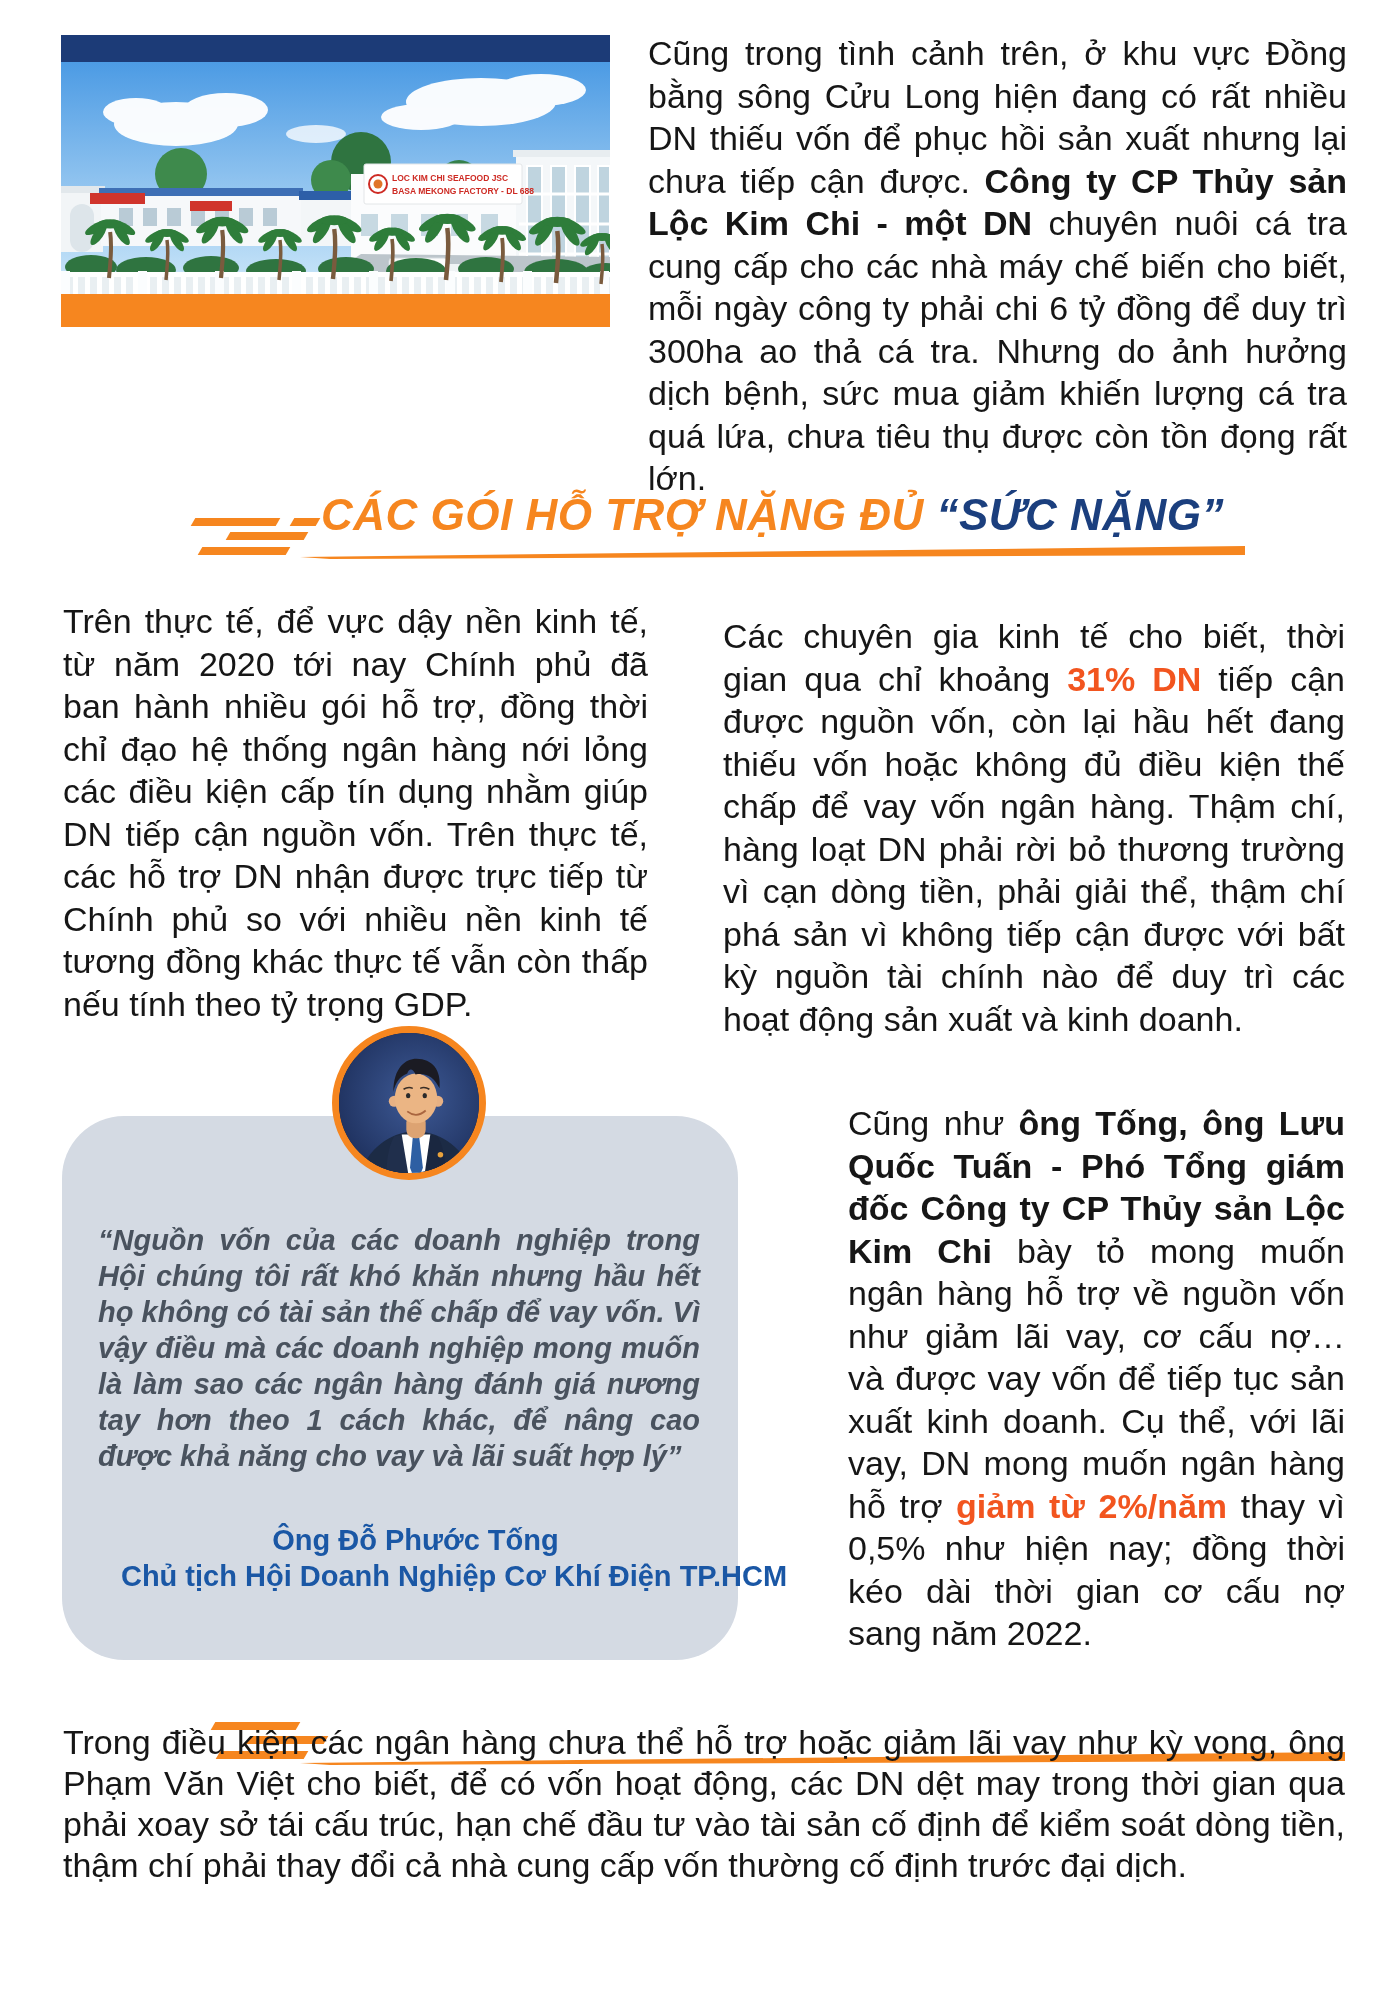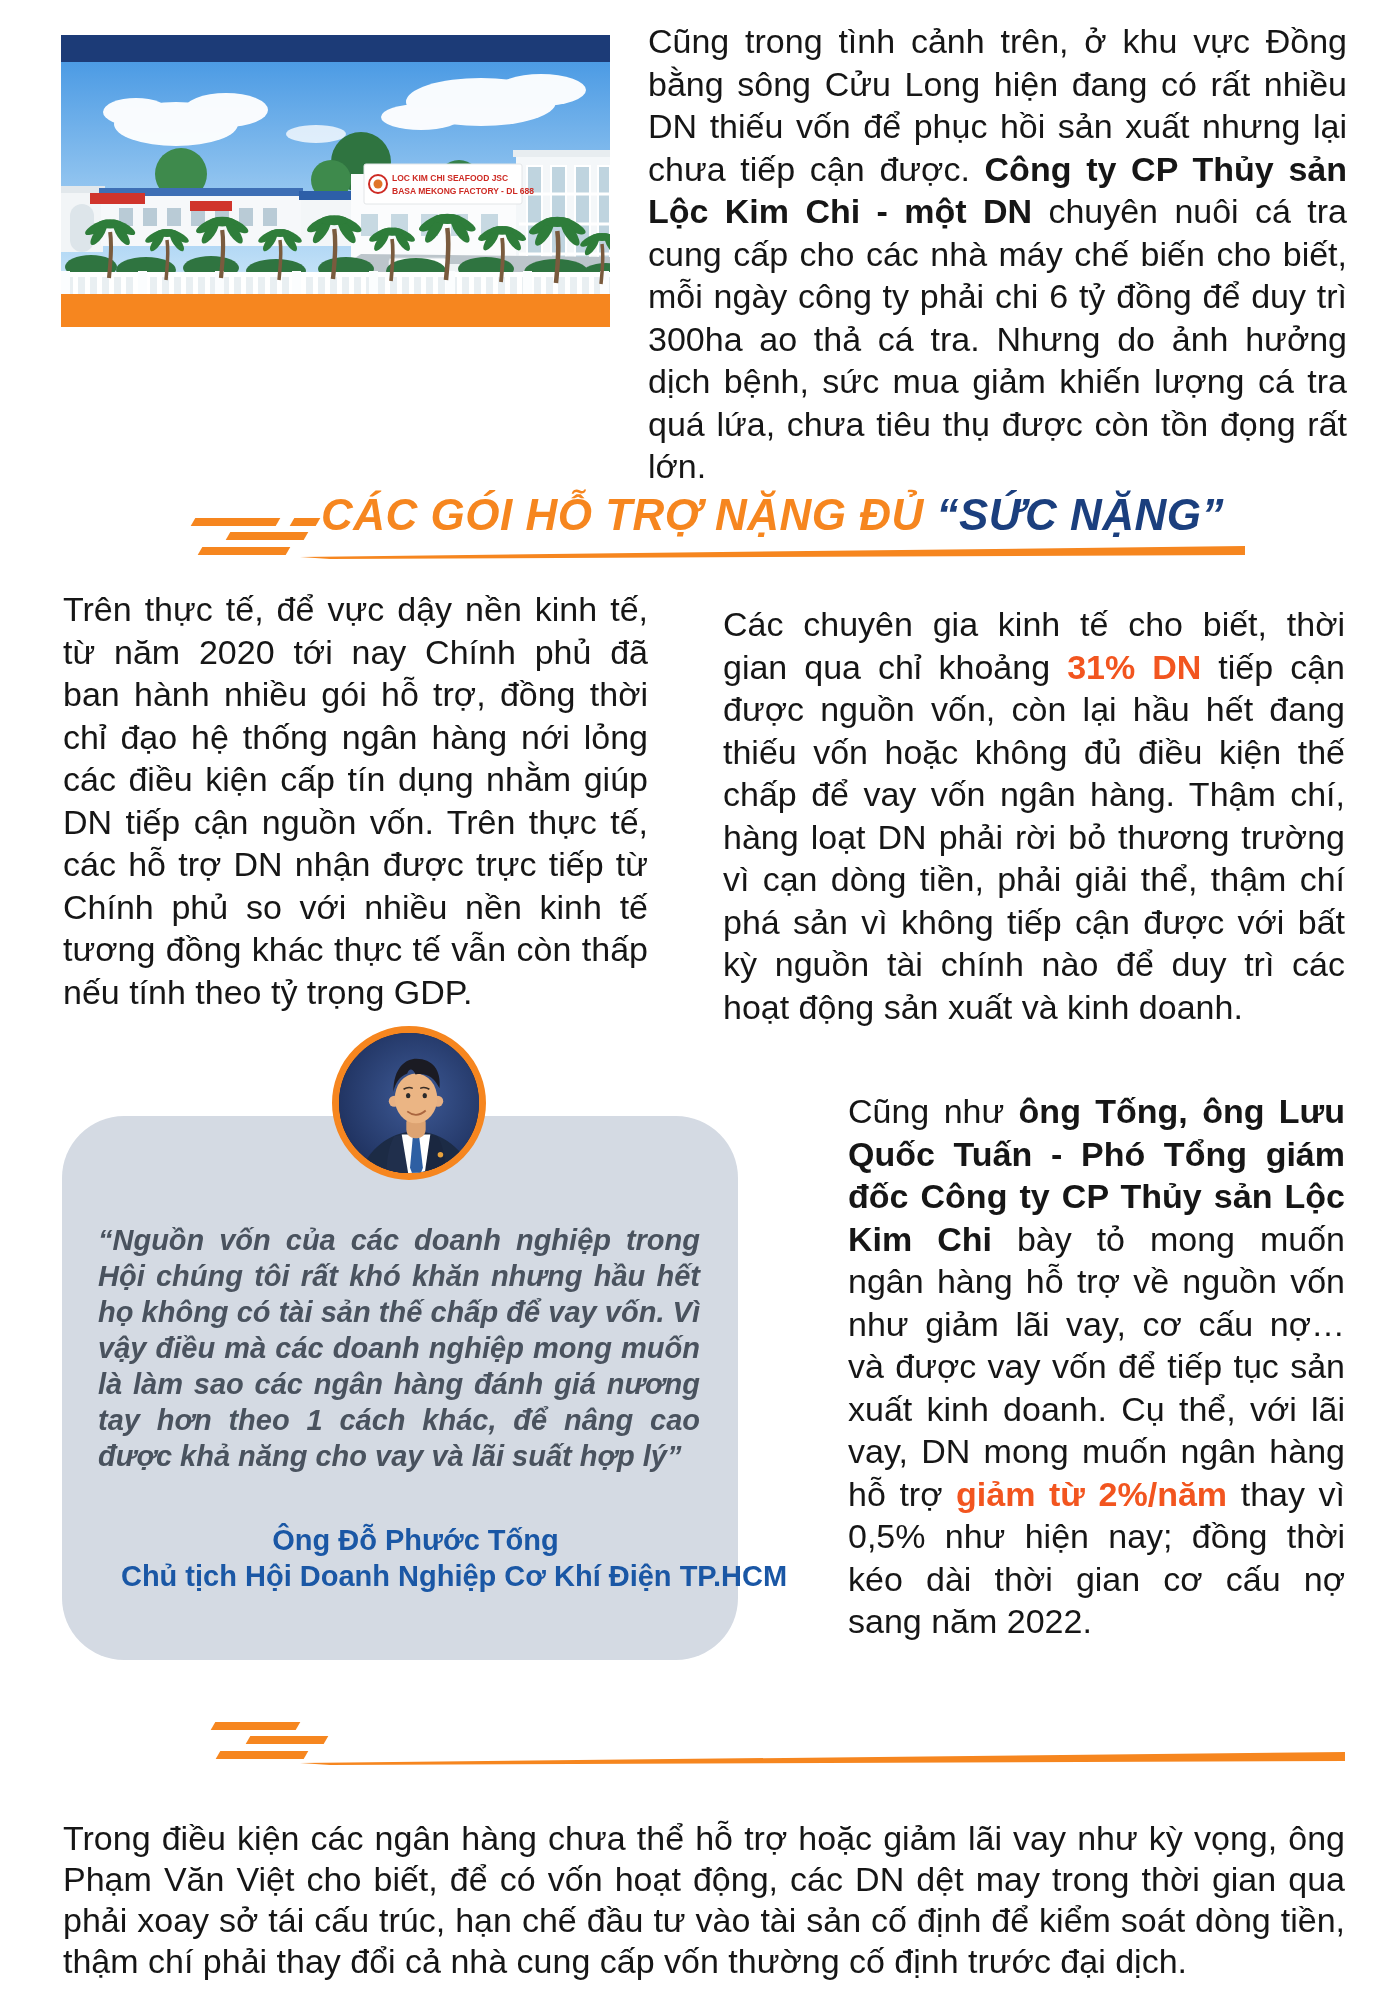--- a/index.html
+++ b/index.html
@@ -16,26 +16,26 @@
   body{font-family:"Liberation Sans","DejaVu Sans",sans-serif;color:var(--ink);}
   .page{position:relative;width:1400px;height:2011px;background:#fff;overflow:hidden;margin:0 auto;}
 
   
   .photo-frame{position:absolute;left:61px;top:35px;width:549px;height:390px;}
   .photo-navy{height:27px;background:#1C3B77;}
   .photo-art{height:232px;overflow:hidden;position:relative;}
   .photo-orange{height:33px;background:var(--orange);}
 
   
-  .para{position:absolute;font-size:34px;line-height:42.5px;text-align:justify;color:var(--ink);}
+  .para{position:absolute;font-size:34px;line-height:42.5px;text-align:justify;color:var(--ink);margin-top:12px;}
   .intro{left:648px;top:20px;width:699px;}
   .col-left{left:63px;top:588px;width:585px;}
   .col-right{left:723px;top:603px;width:622px;}
   .col2-right{left:848px;top:1090px;width:497px;}
-  .outro{left:63px;top:1818px;width:1282px;line-height:41px;}
+  .outro{left:63px;top:1710px;width:1282px;line-height:41px;}
   .para b{font-weight:700;}
   .hl{color:var(--highlight);font-weight:700;}
 
   
   .h-text{position:absolute;font-size:44px;font-weight:700;font-style:italic;letter-spacing:.5px;white-space:nowrap;}
   .h-orange{color:var(--orange);}
   .h-navy{color:var(--navy);}
   .dash{position:absolute;height:8px;background:var(--orange);transform:skewX(-30deg);}
   .h-underline{position:absolute;}
 

